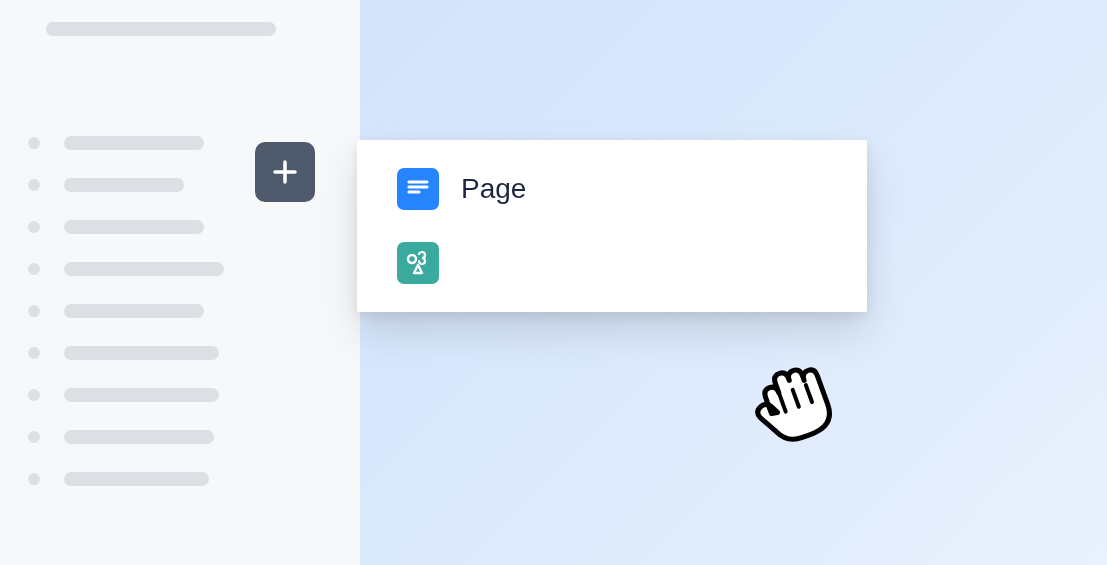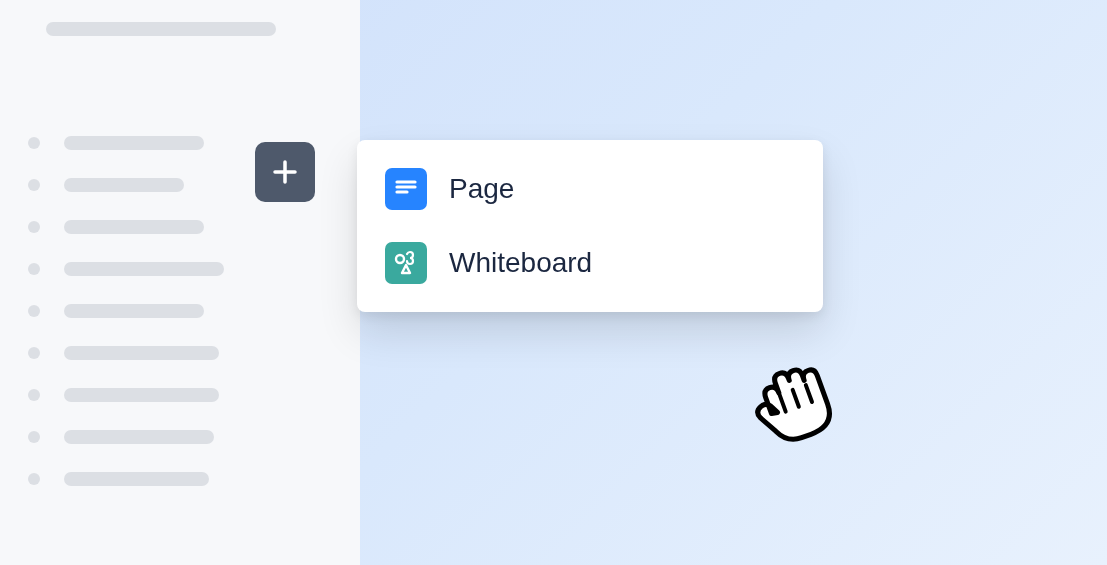--- a/index.html
+++ b/index.html
@@ -47,25 +47,25 @@
       background: #4e596b;
       display: flex;
       align-items: center;
       justify-content: center;
       cursor: pointer;
     }
     .menu {
       position: absolute;
       left: 357px;
       top: 140px;
-      width: 466px;
+      width: 510px;
       background: #fff;
-      border-radius: 8px;
+      border-radius: 2px;
       box-shadow: 0 20px 40px rgba(0,0,0,0.12), 0 4px 12px rgba(0,0,0,0.08);
-      padding: 12px 0;
+      padding: 12px 12px;
     }
     .menu-item {
       display: flex;
       align-items: center;
       gap: 22px;
       padding: 16px 28px;
       cursor: pointer;
     }
     .menu-item.hover { background: #f5f6f8; }
     .mi-icon {
@@ -154,21 +154,20 @@
       <span class="mi-label">Page</span>
     </div>
     <div class="menu-item">
       <span class="mi-icon" style="background:#3aa99e">
         <svg width="28" height="28" viewBox="0 0 28 28">
           <circle cx="8" cy="10" r="4" fill="none" stroke="#fff" stroke-width="2.4"></circle>
           <path d="M15 5 Q16 3 18 3 Q21 3 21 6 Q21 9 18 9 Q21 9 21 12 Q21 15 18 15 Q15 15 15 12" fill="none" stroke="#fff" stroke-width="2.2" stroke-linecap="round"></path>
           <path d="M10 24 L14 16 L18 24 Z" fill="none" stroke="#fff" stroke-width="2.4" stroke-linejoin="round"></path>
         </svg>
       </span>
-      <span class="mi-label">Whiteboard</span>
     </div>
   </div>
 
   <svg class="cursor-hand" viewBox="0 0 110 110">
     <g transform="rotate(-20 55 55)">
       <path d="M30 55 
                L30 38 Q30 30 37 30 Q44 30 44 38 
                L44 28 Q44 20 51 20 Q58 20 58 28 
                L58 30 Q58 22 65 22 Q72 22 72 30 
                L72 35 Q72 27 79 27 Q86 27 86 35 

